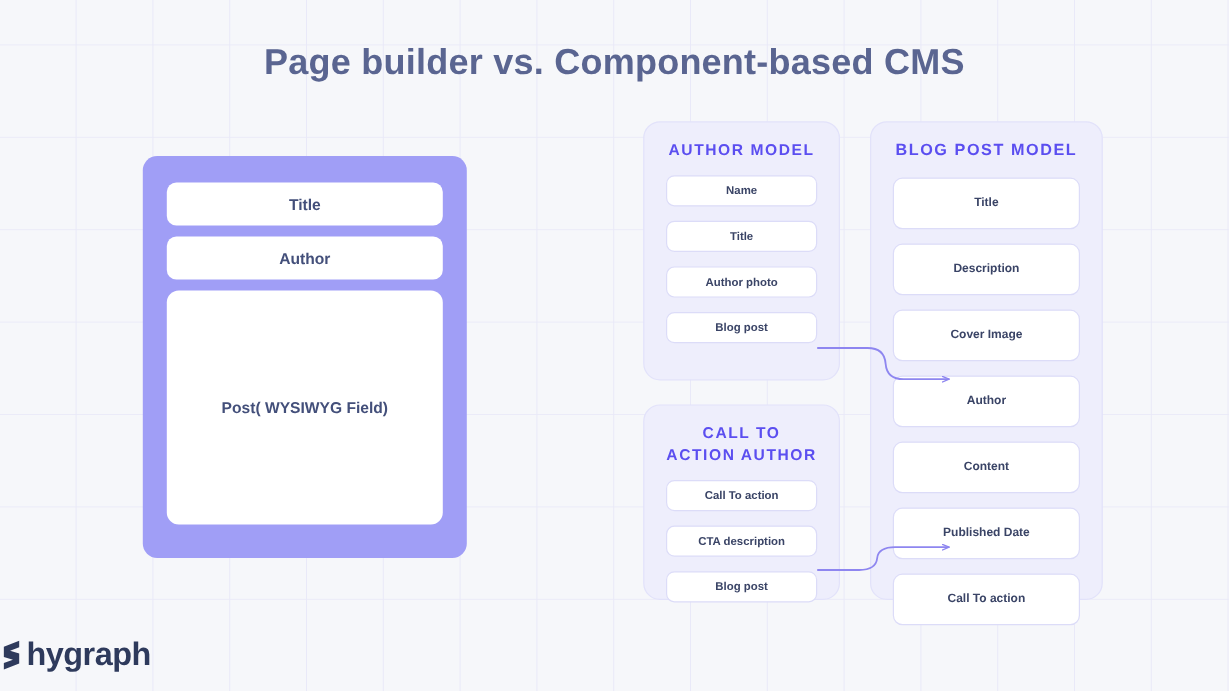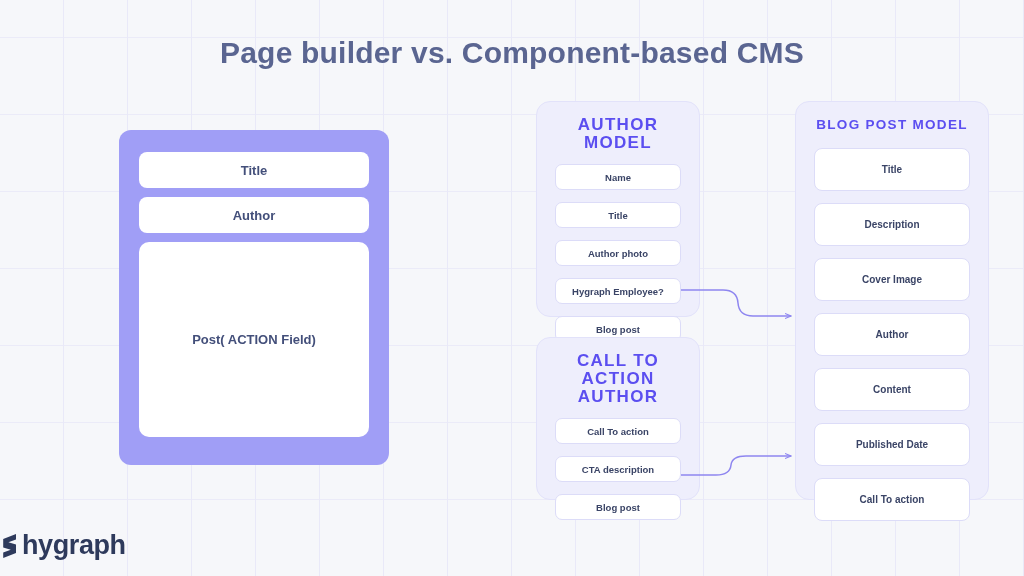--- a/index.html
+++ b/index.html
@@ -74,28 +74,28 @@
   .model-card {
     position: absolute;
     background: #eeeefc;
     border: 1px solid #e2e2fa;
     border-radius: 14px;
     box-sizing: border-box;
     padding: 14px 18px 16px;
   }
   .model-card.author { left: 536px; top: 101px; width: 164px; height: 216px; }
   .model-card.cta    { left: 536px; top: 337px; width: 164px; height: 163px; }
-  .model-card.blog   { left: 795px; top: 101px; width: 194px; height: 399px; }
+  .model-card.blog   { left: 725px; top: 101px; width: 194px; height: 399px; }
 
   .model-title {
     text-align: center;
     color: #5b4ef0;
     font-weight: 700;
     letter-spacing: 1.3px;
-    font-size: 17px;
+    font-size: 13px;
     line-height: 18px;
     margin-bottom: 10px;
   }
   .model-card.blog .model-title { font-size: 13.5px; margin-bottom: 14px; }
 
   .model-field {
     background: #ffffff;
     border: 1px solid #dcdcf8;
     border-radius: 7px;
     height: 24px;
@@ -151,29 +151,28 @@
 </head>
 <body>
 
 <div id="canvas">
 
   <div class="page-title">Page builder vs. Component-based CMS</div>
 
   <div class="builder-card">
     <div class="builder-field small">Title</div>
     <div class="builder-field small">Author</div>
-    <div class="builder-field big">Post( ACTION Field)</div>
+    <div class="builder-field big">Post( WYSIWYG Field)</div>
   </div>
 
   <div class="model-card author">
     <div class="model-title">AUTHOR MODEL</div>
     <div class="model-field">Name</div>
     <div class="model-field">Title</div>
     <div class="model-field">Author photo</div>
-    <div class="model-field">Hygraph Employee?</div>
     <div class="model-field">Blog post</div>
   </div>
 
   <div class="model-card cta">
     <div class="model-title">CALL TO ACTION AUTHOR</div>
     <div class="model-field">Call To action</div>
     <div class="model-field">CTA description</div>
     <div class="model-field">Blog post</div>
   </div>
 

